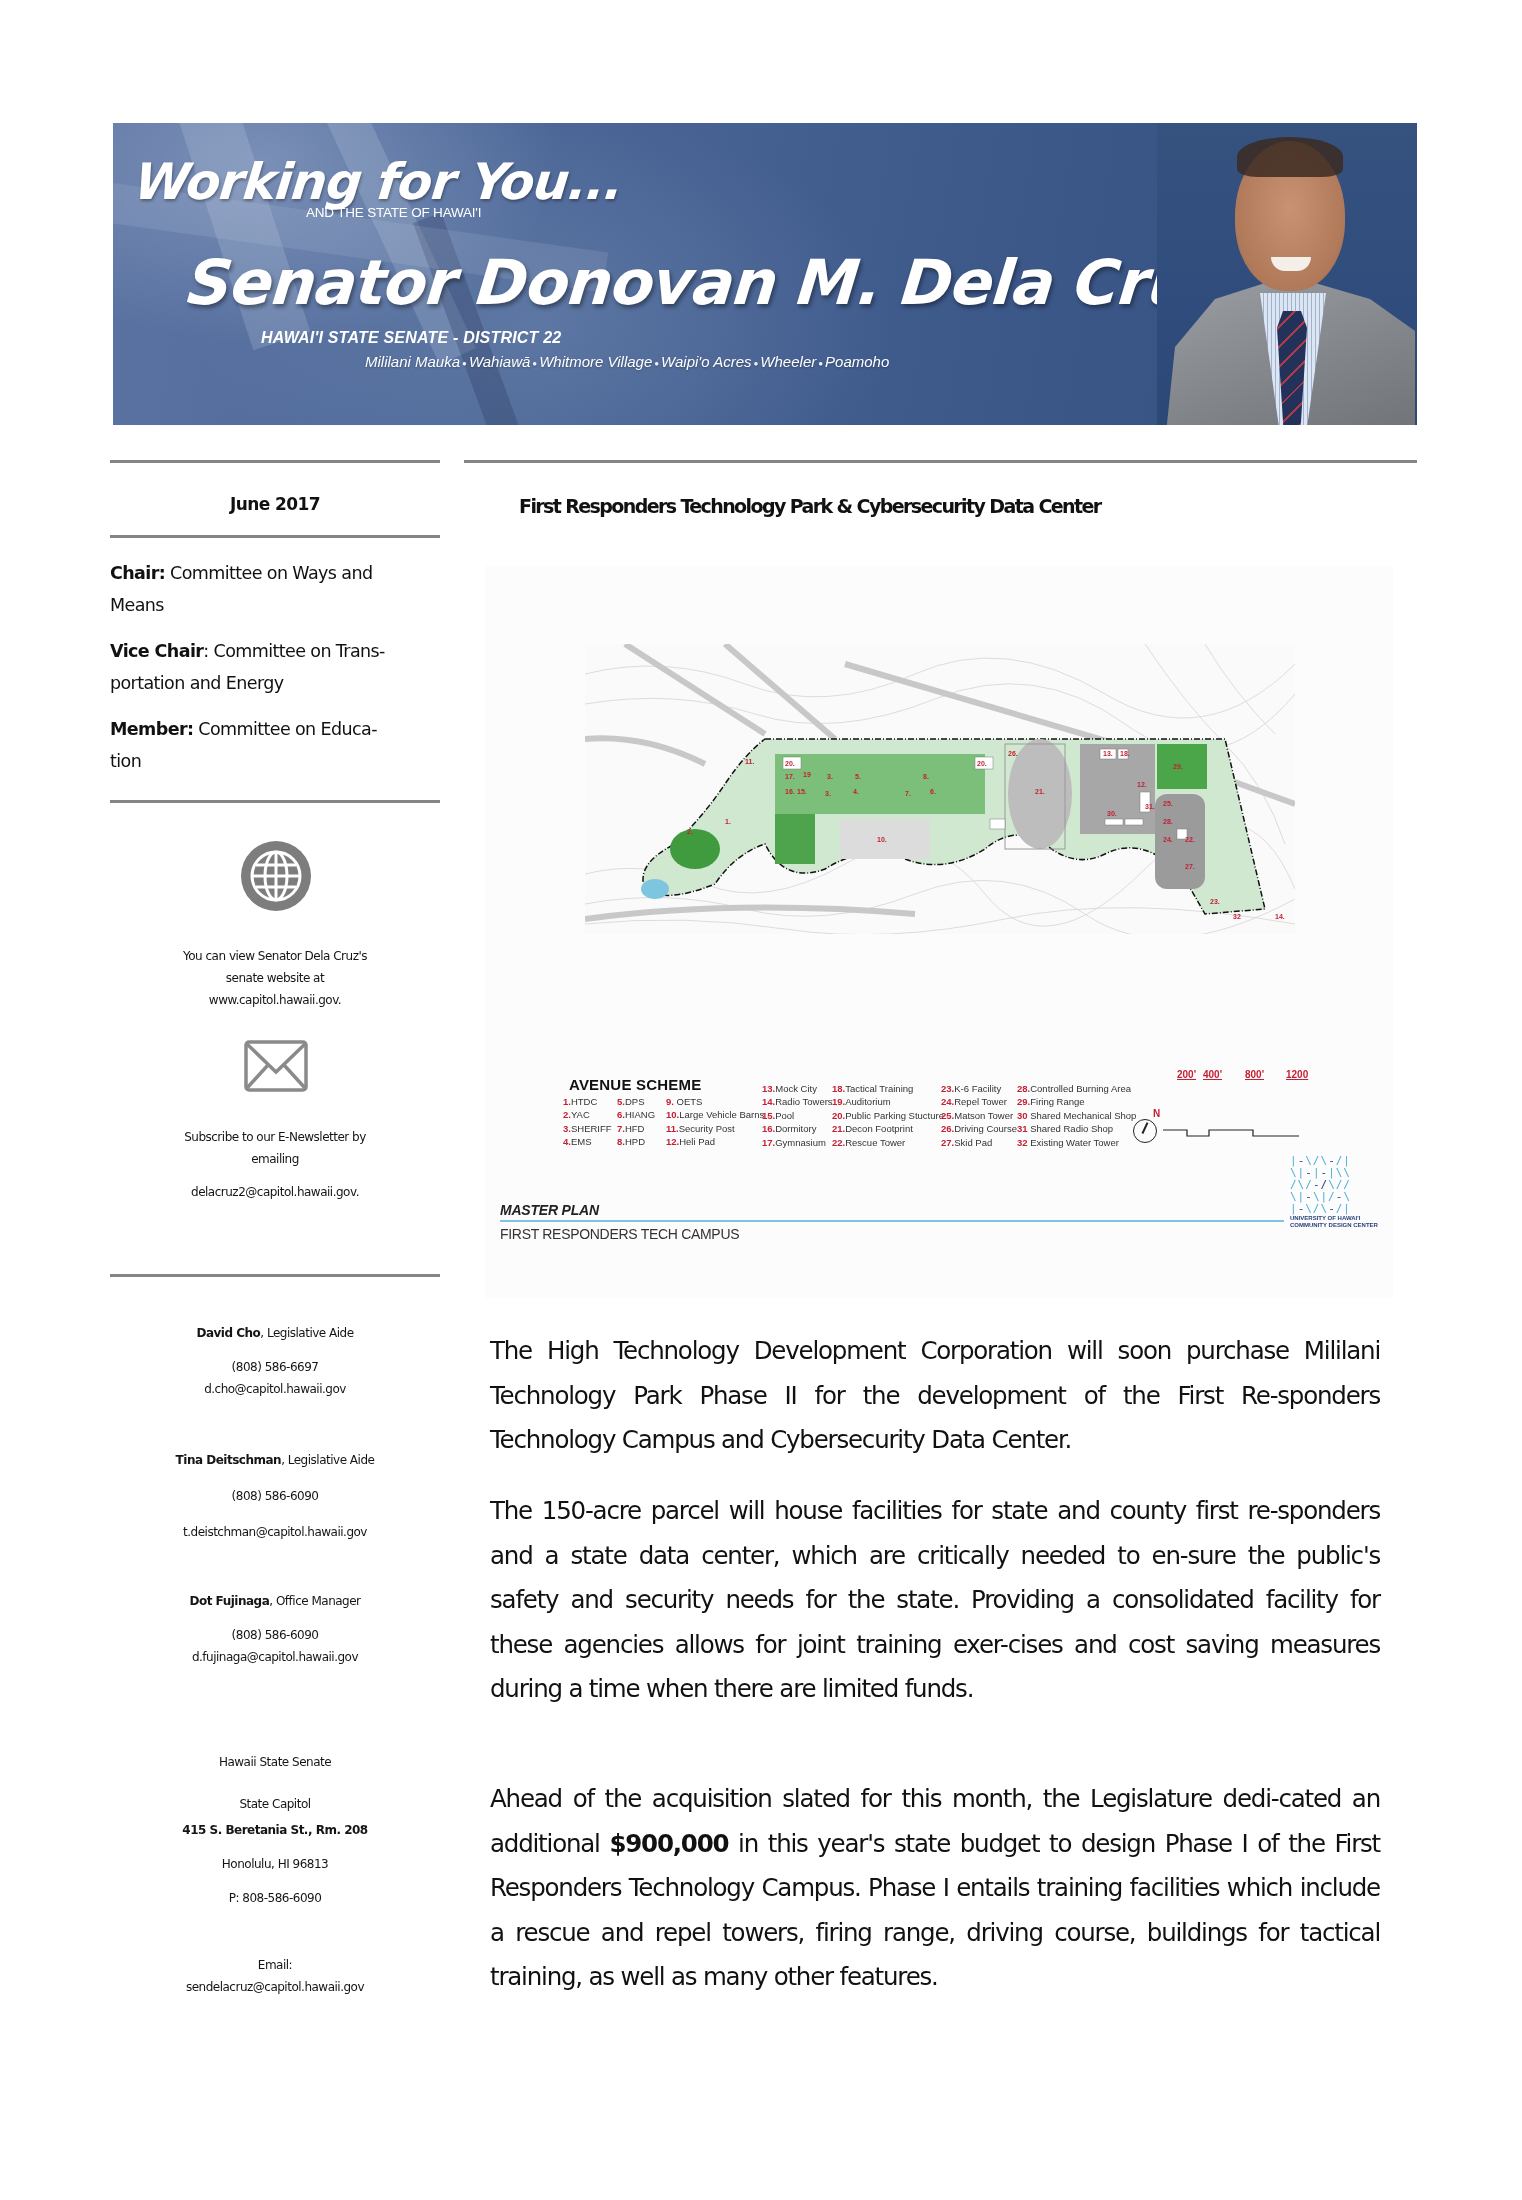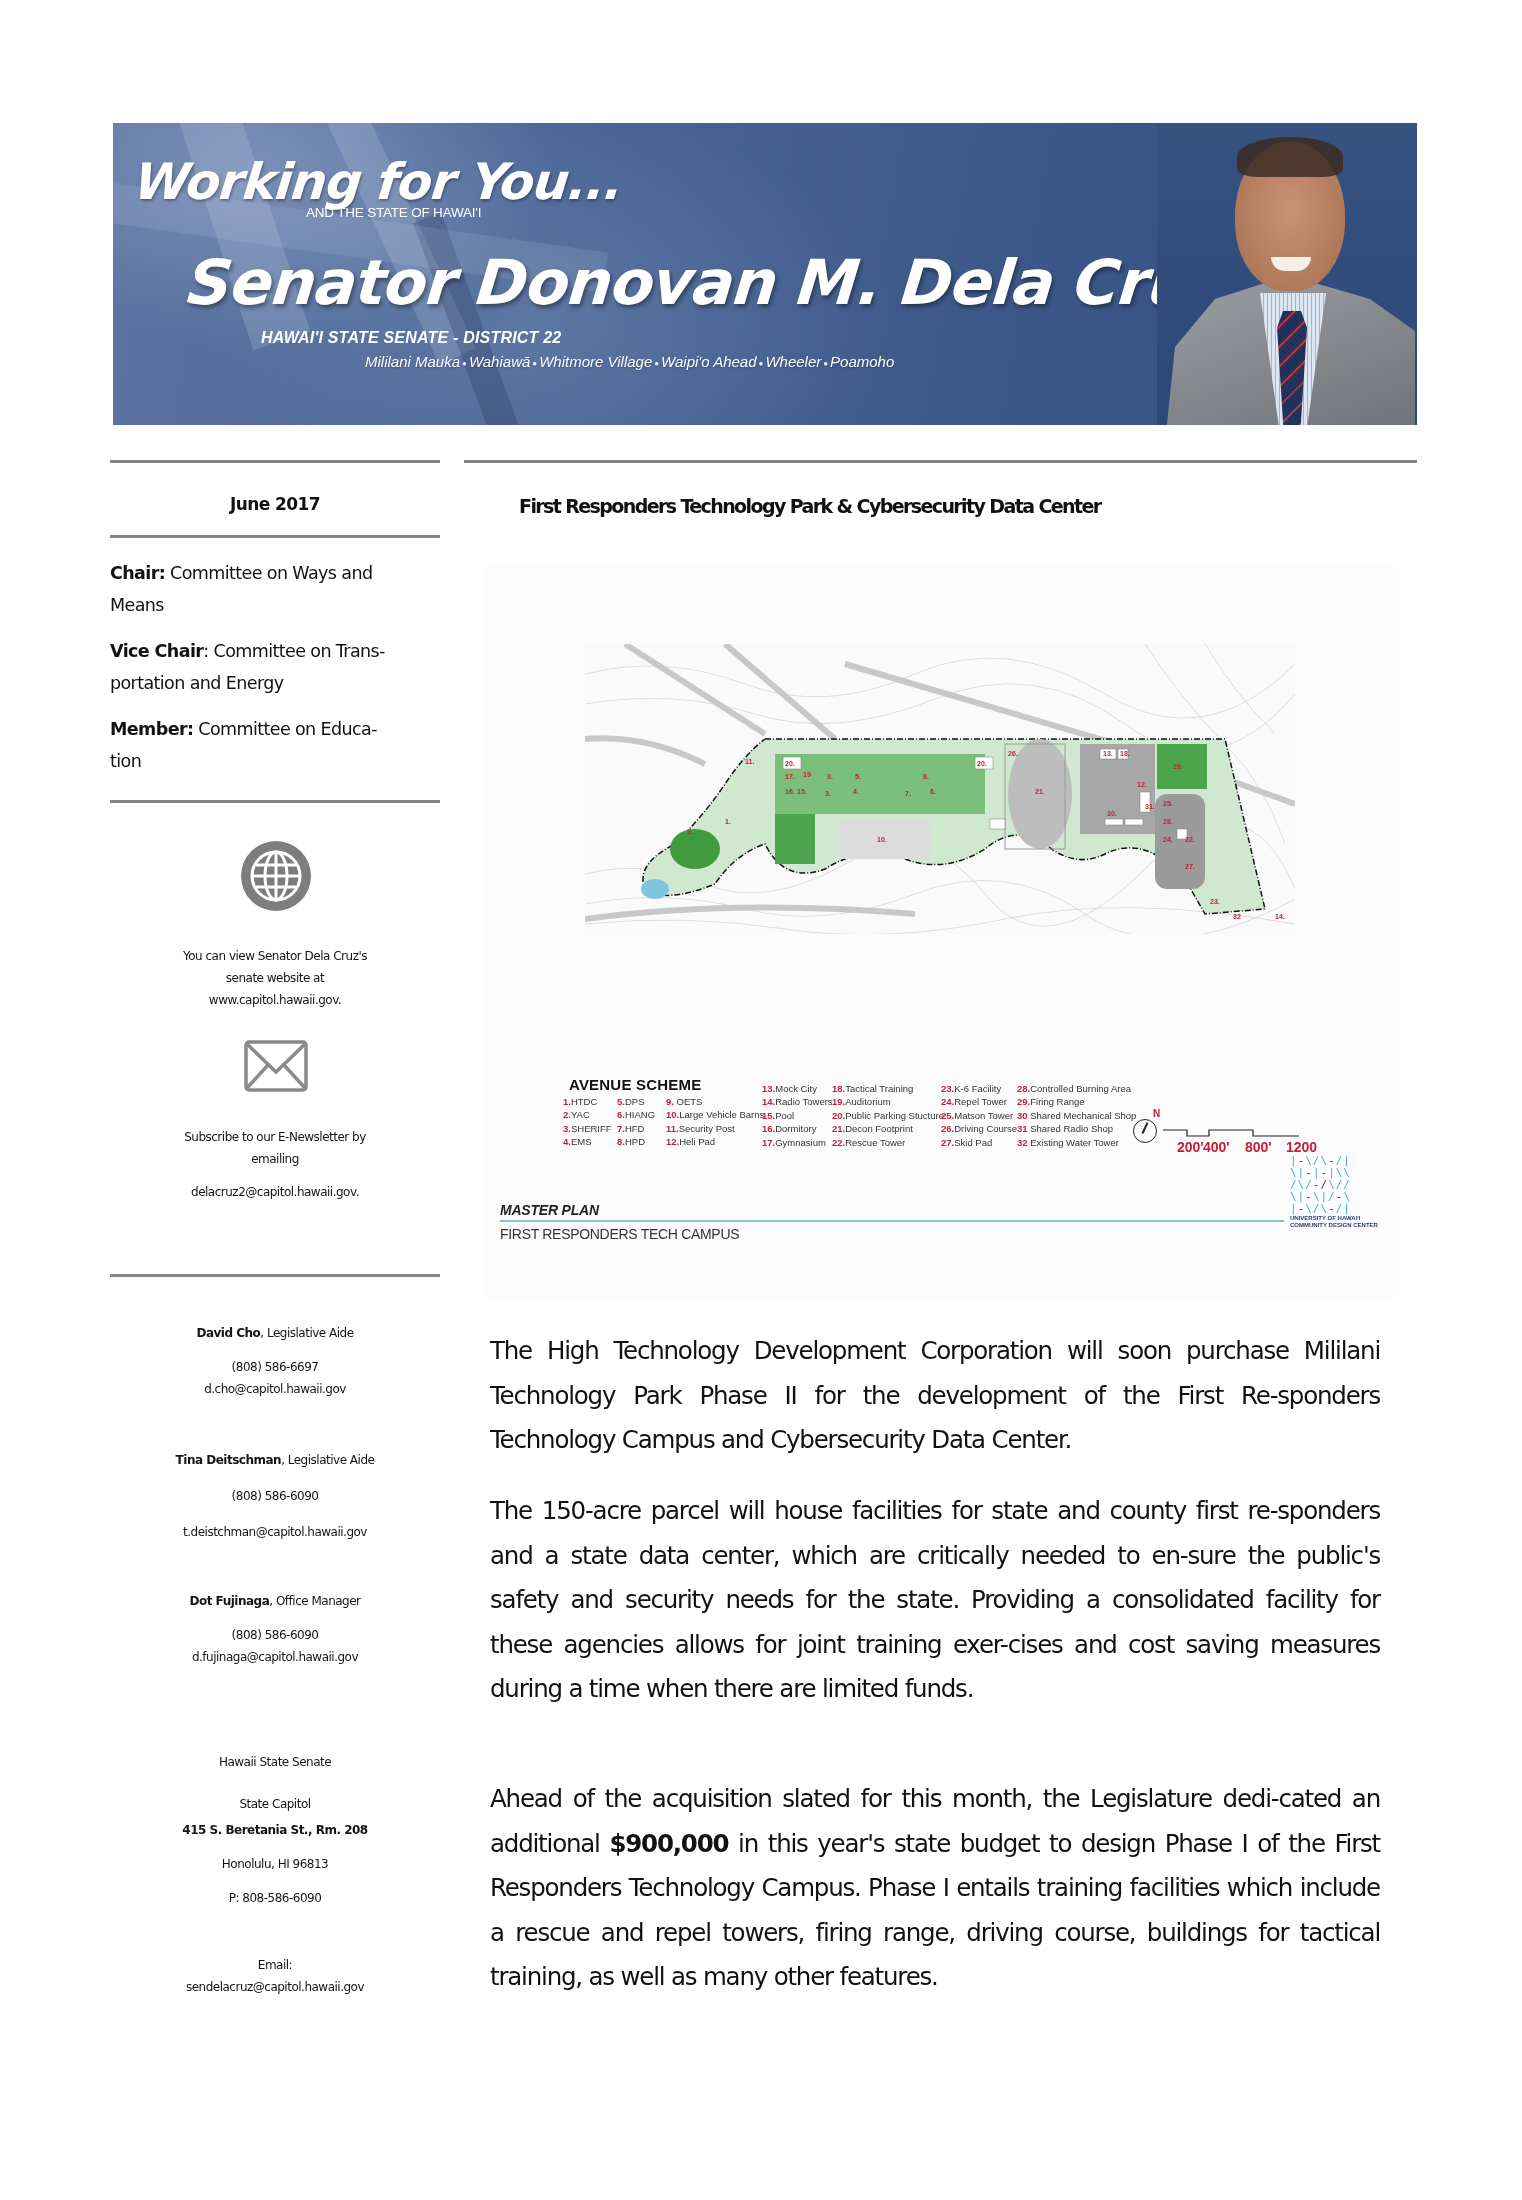--- a/index.html
+++ b/index.html
@@ -106,21 +106,21 @@
   .map-area svg { width: 100%; height: 100%; display: block; }
 
   .avenue-title { position: absolute; left: 569px; top: 1076px; font-family: "Liberation Sans", sans-serif;
     font-weight: bold; font-size: 15px; color: #111; letter-spacing: 0.2px; }
   .legend { position: absolute; font-family: "Liberation Sans", sans-serif; font-size: 9.5px; color: #333; line-height: 13.4px; white-space: nowrap; }
   .legend .num { color: #c42034; font-weight: bold; }
 
   .compass { position: absolute; left: 1133px; top: 1119px; width: 24px; height: 24px; border: 1.5px solid #222; border-radius: 50%; }
   .compass::after { content: ""; position: absolute; left: 10px; top: 2px; width: 1.5px; height: 12px; background: #222; transform: rotate(25deg); }
   .compass-n { position: absolute; left: 1153px; top: 1108px; font-size: 10px; font-weight: bold; color: #c42034; font-family: "Liberation Sans", sans-serif; }
-  .scale-label { position: absolute; top: 1139px; font-family: "Liberation Sans", sans-serif; font-size: 14px; font-weight: bold; color: #c42034; }
+  .scale-label { position: absolute; top: 1069px; font-family: "Liberation Sans", sans-serif; font-size: 10px; font-weight: bold; color: #c42034; text-decoration: underline; }
   .scale-bar { position: absolute; left: 1163px; top: 1128px; width: 136px; height: 10px; }
 
   .master-plan { position: absolute; left: 500px; top: 1202px; font-family: "Liberation Sans", sans-serif;
     font-weight: bold; font-style: italic; font-size: 14px; color: #222; letter-spacing: -0.2px; }
   .mp-rule { position: absolute; left: 500px; top: 1220px; width: 784px; height: 2px; background: #7fc3e2; }
   .mp-sub { position: absolute; left: 500px; top: 1226px; font-family: "Liberation Sans", sans-serif; font-size: 14px; color: #333; letter-spacing: -0.3px; }
 
   .uh-logo { position: absolute; left: 1290px; top: 1155px; width: 90px; }
   .uh-grid { font-family: "DejaVu Sans Mono", monospace; font-size: 11px; line-height: 12px; color: #4aaed6; letter-spacing: 1px; }
   .uh-grid .dk { color: #2a3f7a; }
@@ -137,21 +137,21 @@
   <div class="flag-stripe fs1"></div>
   <div class="flag-stripe fs2"></div>
   <div class="flag-stripe fs3"></div>
   <div class="flag-stripe fs4"></div>
 
   <div class="working">Working for You...</div>
   <div class="and-state">AND THE STATE OF HAWAI'I</div>
   <div class="senator-name">Senator Donovan M. Dela Cruz</div>
   <div class="district">HAWAI'I STATE SENATE - DISTRICT 22</div>
   <div class="areas">
-    <span>Mililani Mauka</span><span class="dot">●</span><span>Wahiawā</span><span class="dot">●</span><span>Whitmore Village</span><span class="dot">●</span><span>Waipi'o Ahead</span><span class="dot">●</span><span>Wheeler</span><span class="dot">●</span><span>Poamoho</span>
+    <span>Mililani Mauka</span><span class="dot">●</span><span>Wahiawā</span><span class="dot">●</span><span>Whitmore Village</span><span class="dot">●</span><span>Waipi'o Acres</span><span class="dot">●</span><span>Wheeler</span><span class="dot">●</span><span>Poamoho</span>
   </div>
 
   <div class="portrait">
     <div class="suit"></div>
     <div class="shirt"></div>
     <div class="tie"></div>
     <div class="head"></div>
     <div class="hair"></div>
     <div class="smile"></div>
   </div>

